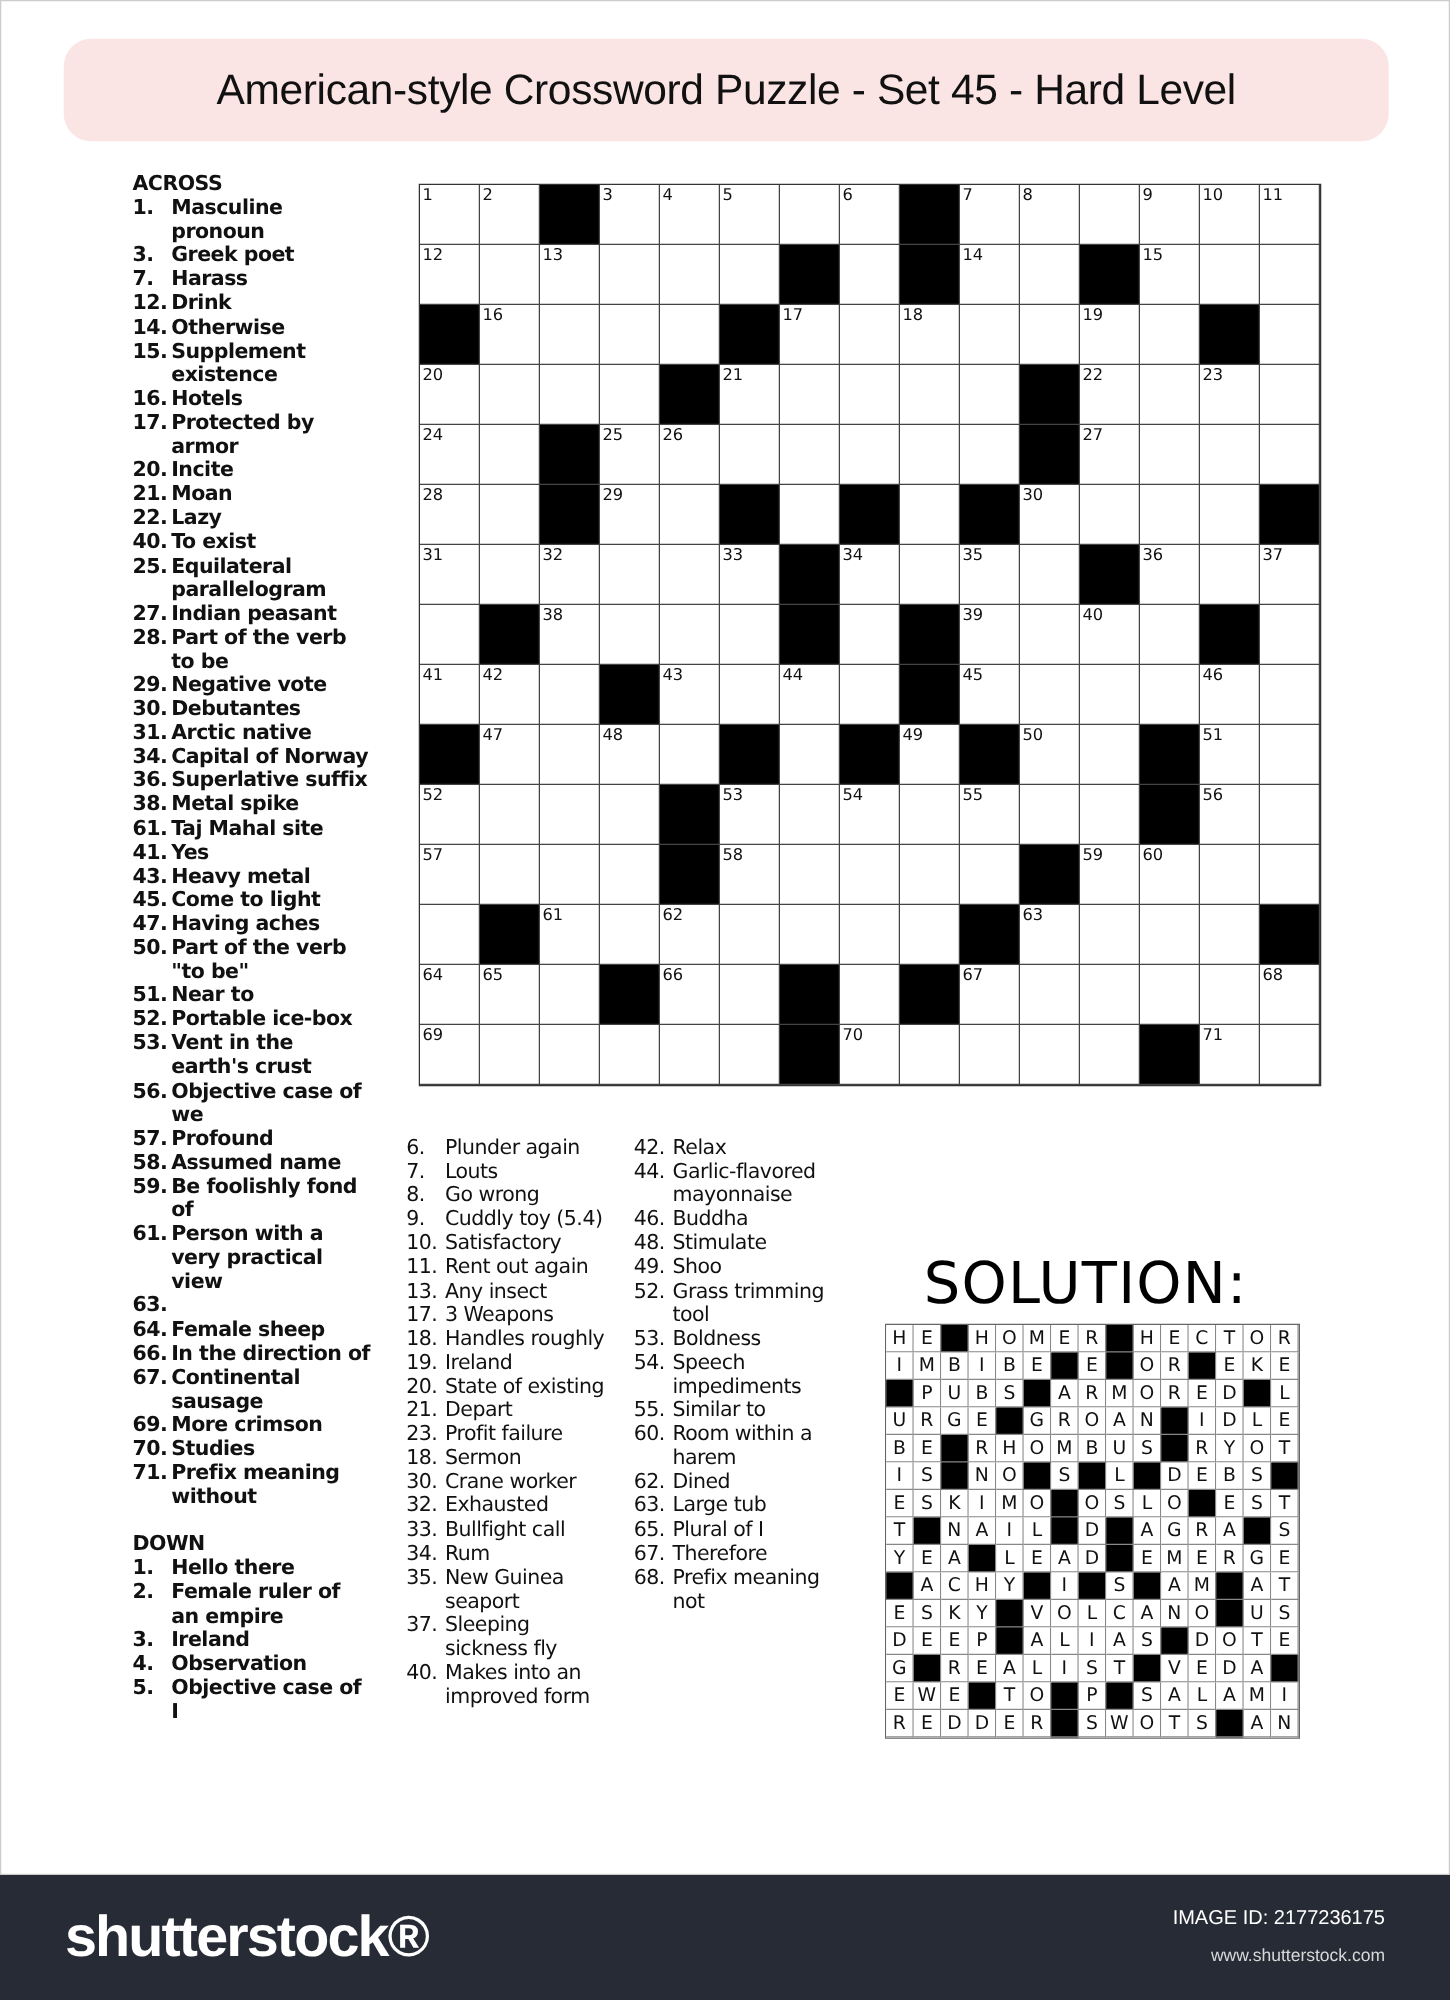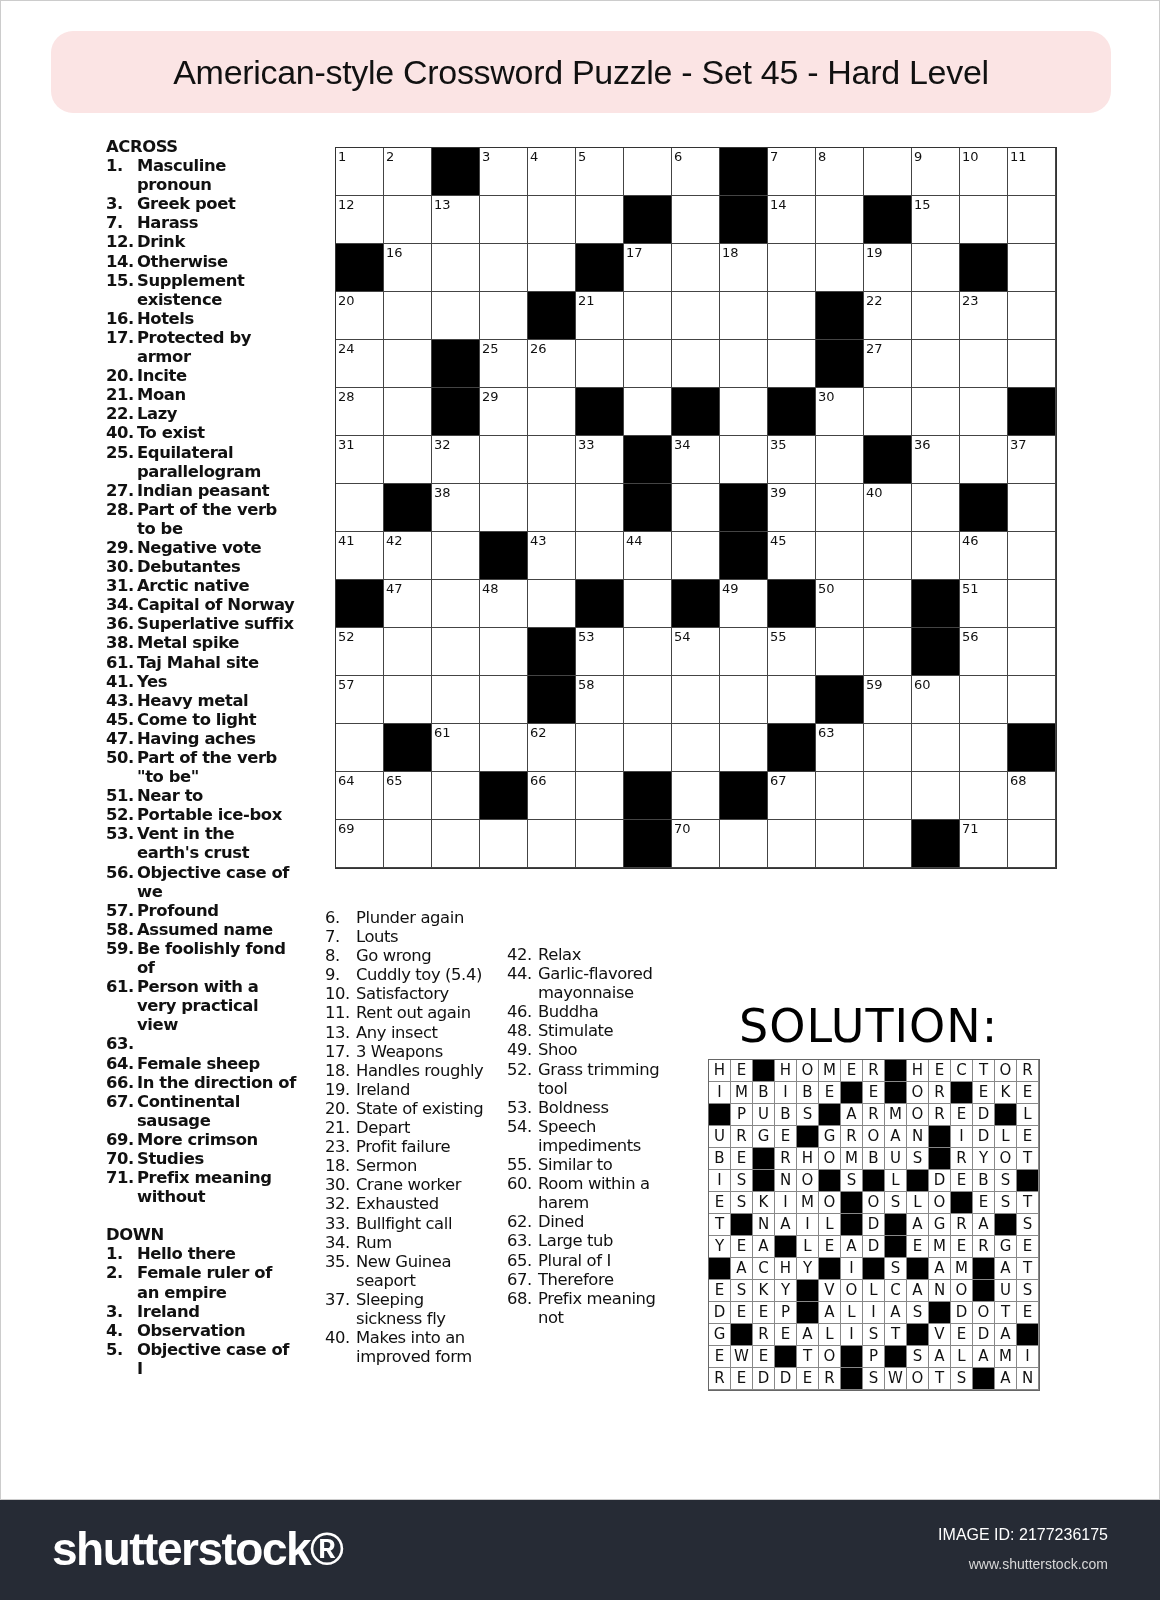--- a/index.html
+++ b/index.html
@@ -10,21 +10,21 @@
   .title-bar h1 { font-family: "Liberation Sans", sans-serif; font-weight: normal; font-size: 34px; color: #111; letter-spacing: -0.3px; }
   .clues { position: absolute; font-size: 16.4px; line-height: 19.1px; letter-spacing: -0.4px; }
   .clues .hdr { display: block; }
   .clue { display: flex; }
   .clue .num { flex: 0 0 auto; white-space: pre; }
   .clue .txt { flex: 1 1 auto; }
   .col-a { left: 105px; top: 136px; width: 190px; font-weight: bold; }
   .col-a .num { width: 31px; }
   .col-b { left: 324px; top: 907px; width: 165px; }
   .col-b .num { width: 31px; }
-  .col-c { left: 506px; top: 907px; width: 170px; margin-top: 37px; }
+  .col-c { left: 506px; top: 907px; width: 170px; }
   .col-c .num { width: 31px; }
   .gap { height: 19px; }
   .grid { position: absolute; left: 334px; top: 146px; display: grid; grid-template-columns: repeat(15, 48px); grid-template-rows: repeat(15, 48px); border: 1.5px solid #333; }
   .cell { position: relative; border-right: 1.2px solid #444; border-bottom: 1.2px solid #444; background: #fff; }
   .cell.blk { background: #000; }
   .cell .n { position: absolute; left: 2px; top: 2px; font-size: 13px; line-height: 13px; color: #111; }
   .sol-title { position: absolute; left: 738px; top: 998px; font-size: 46px; font-family: "DejaVu Sans", sans-serif; color: #000; letter-spacing: 1px; }
   .sol-grid { position: absolute; left: 707px; top: 1058px; display: grid; grid-template-columns: repeat(15, 22px); grid-template-rows: repeat(15, 22px); border: 1px solid #666; }
   .scell { border-right: 1px solid #888; border-bottom: 1px solid #888; background: #fff; font-size: 15px; line-height: 21px; text-align: center; color: #111; }
   .scell.blk { background: #000; }

